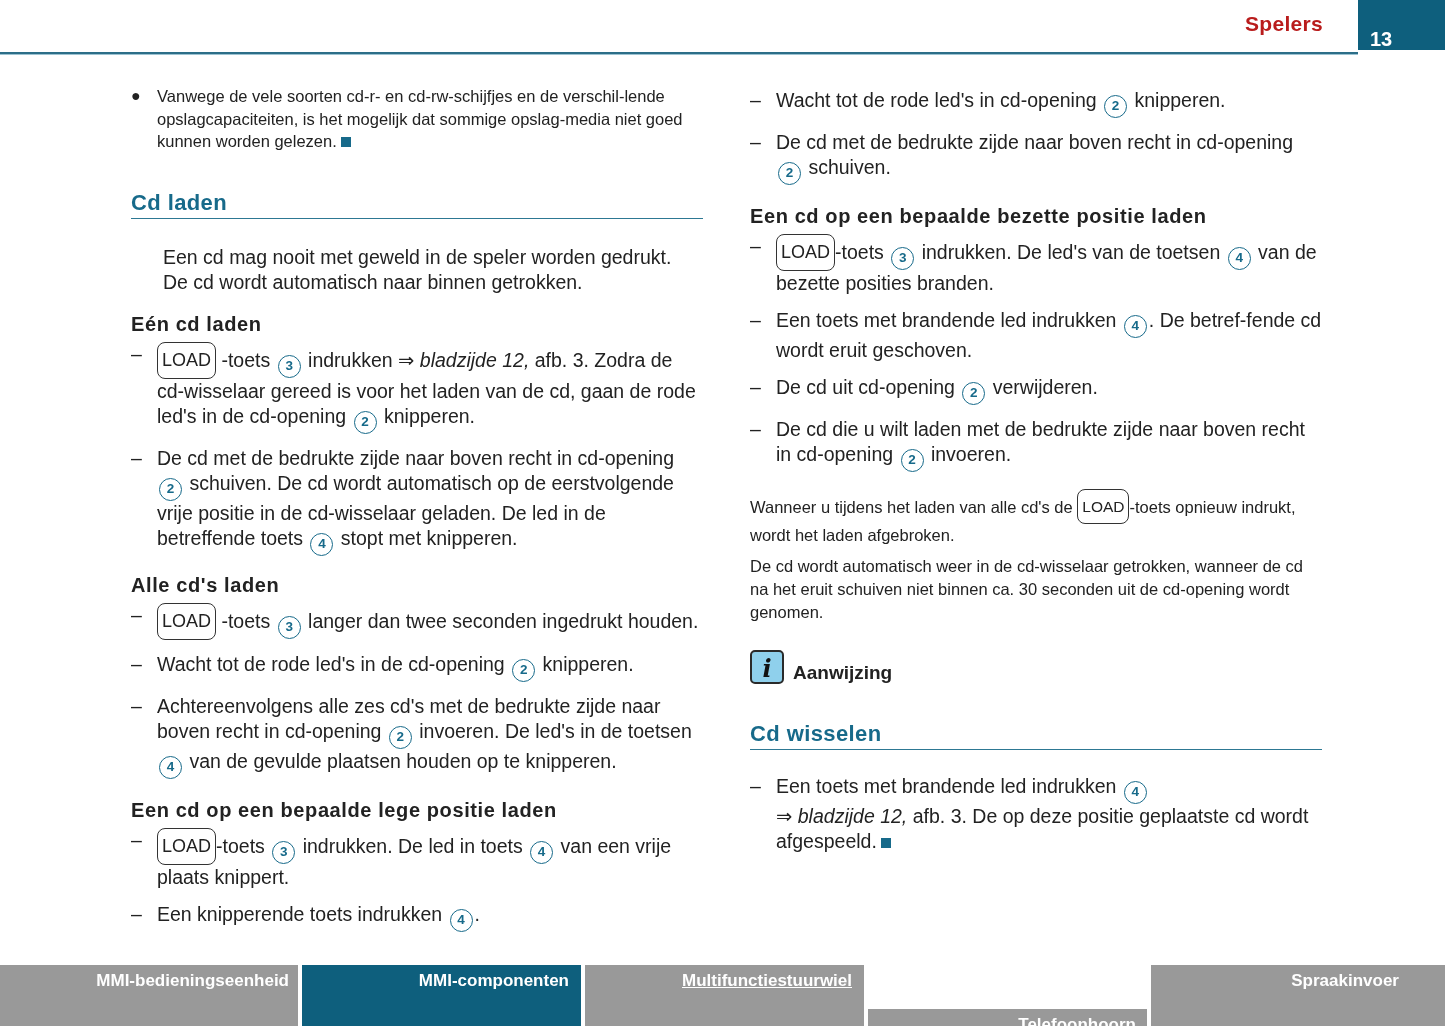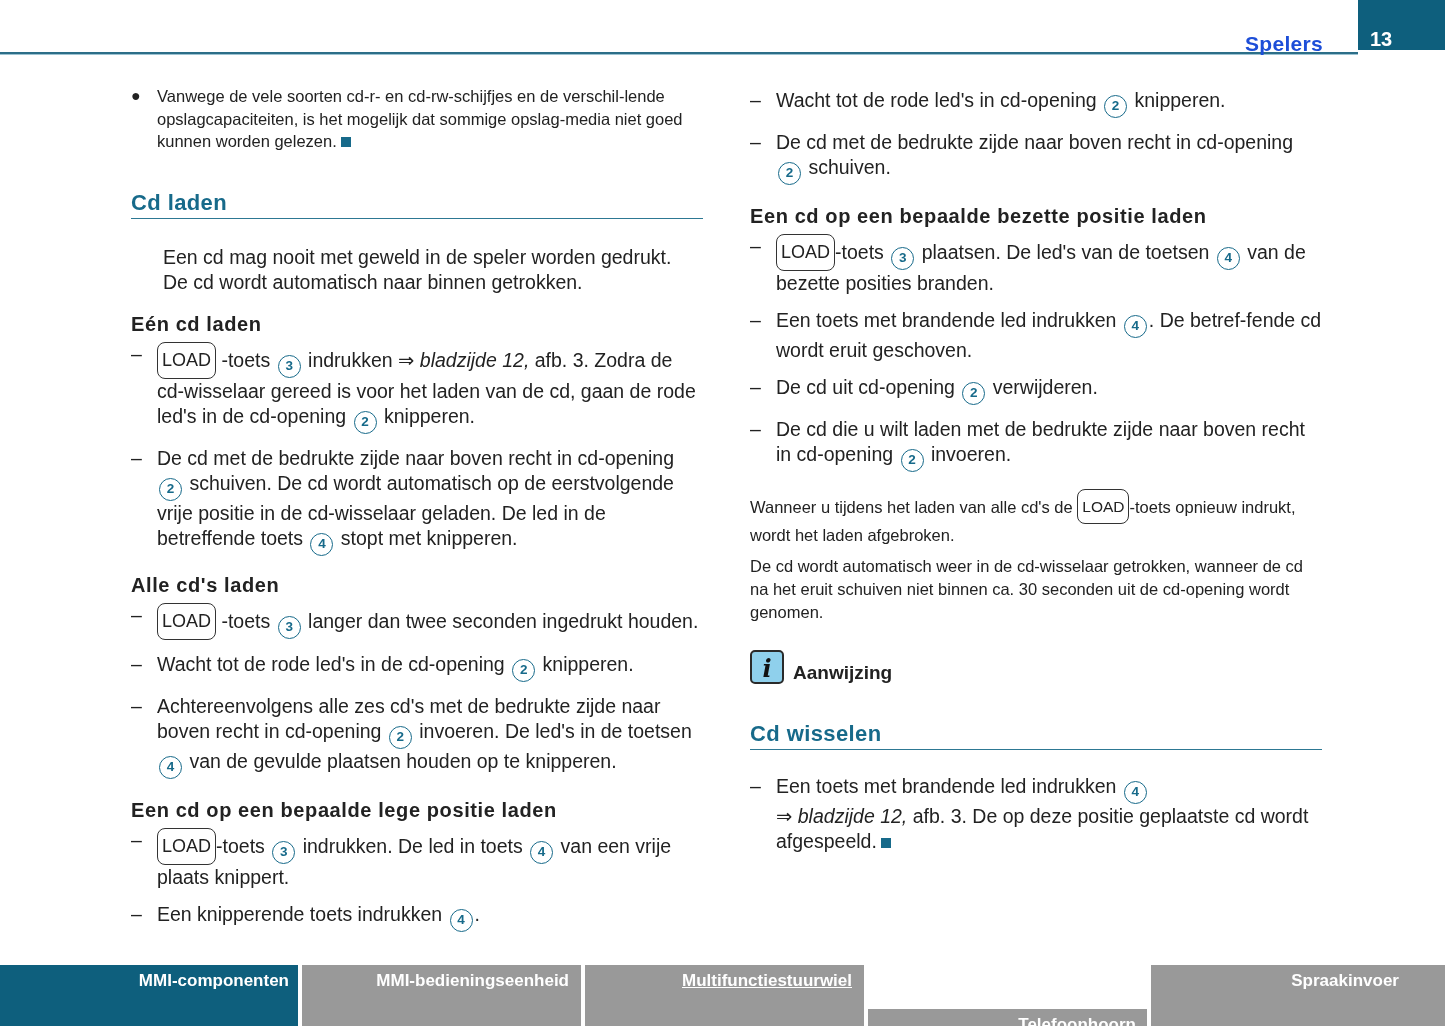--- a/index.html
+++ b/index.html
@@ -1,21 +1,21 @@
 <!DOCTYPE html>
 <html><head>
   <meta charset="utf-8">
   <style>
     * { box-sizing: border-box; margin: 0; padding: 0; }
     html, body { width: 1445px; height: 1026px; background: #ffffff; overflow: hidden; }
     body { position: relative; font-family: "Liberation Sans", "DejaVu Sans", sans-serif; color: #1f1f1f; }
 
     
     .header-rule { position: absolute; left: 0; top: 52px; width: 1358px; height: 3px; background: #2c6e88; border-bottom: 1px solid #9cc3d2; }
-    .header-title { position: absolute; right: 122px; top: 32px; font-size: 21px; font-weight: bold; color: #1d4ed8; letter-spacing: 0.3px; }
+    .header-title { position: absolute; right: 122px; top: 12px; font-size: 21px; font-weight: bold; color: #b91c1c; letter-spacing: 0.3px; }
     .page-tab { position: absolute; left: 1358px; top: 0; width: 87px; height: 50px; background: #0e5f7d; }
     .page-number { position: absolute; left: 12px; top: 28px; color: #fff; font-size: 20px; font-weight: bold; }
 
     
     .col { position: absolute; top: 85px; }
     .col-left { left: 131px; width: 572px; }
     .col-right { left: 750px; width: 572px; }
 
     .note-small { font-size: 16.5px; line-height: 22.5px; color: #222; }
     .body { font-size: 19.5px; line-height: 25px; color: #222; }
@@ -156,21 +156,21 @@
     <span>schuiven.</span>
   </div>
 
   <div style="height:20px"></div>
   <div class="sub-title">Een cd op een bepaalde bezette positie laden</div>
   <div style="height:6px"></div>
   <div class="bullet-item body">
     <span class="mark">–</span>
     <span class="key">LOAD</span><span>-toets</span>
     <span class="circ">3</span>
-    <span>plaatsen. De led's van de toetsen</span>
+    <span>indrukken. De led's van de toetsen</span>
     <span class="circ">4</span>
     <span>van de bezette posities branden.</span>
   </div>
   <div class="gap-s"></div>
   <div class="bullet-item body">
     <span class="mark">–</span>
     <span>Een toets met brandende led indrukken</span>
     <span class="circ">4</span><span>. De betref-fende cd wordt eruit geschoven.</span>
   </div>
   <div class="gap-s"></div>
@@ -209,18 +209,18 @@
   <div style="height:24px"></div>
   <div class="bullet-item body">
     <span class="mark">–</span>
     <span>Een toets met brandende led indrukken</span>
     <span class="circ">4</span><br>
     <span>⇒ </span><em>bladzijde 12,</em><span> afb. 3. De op deze positie geplaatste cd wordt afgespeeld.</span><span class="end-square"></span>
   </div>
 </div>
 
 <div class="footer">
+  <div class="tab">MMI-bedieningseenheid</div>
   <div class="tab active">MMI-componenten</div>
-  <div class="tab">MMI-bedieningseenheid</div>
   <div class="tab">Multifunctiestuurwiel</div>
   <div class="tab">Telefoonhoorn</div>
   <div class="tab">Spraakinvoer</div>
 </div>
 
 </body></html>

